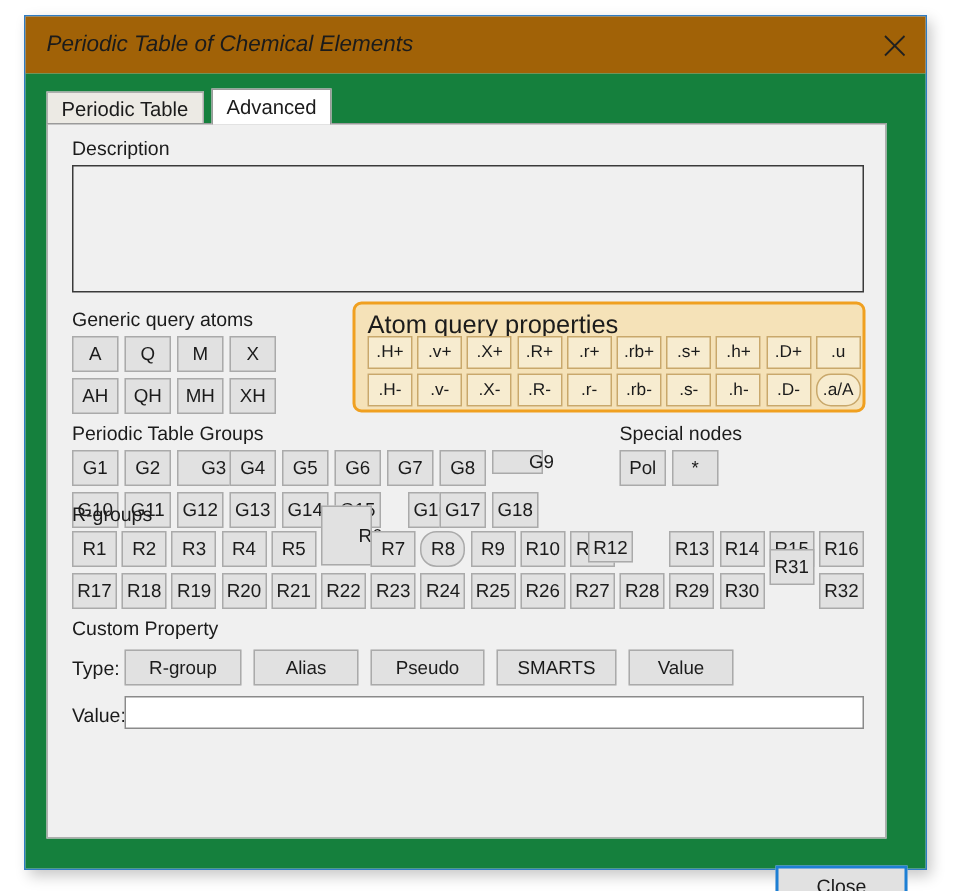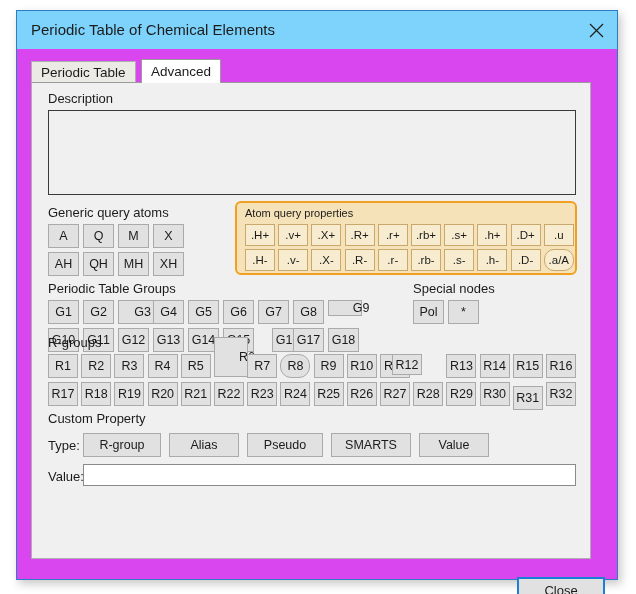--- a/index.html
+++ b/index.html
@@ -22,22 +22,23 @@
     background: #f0f0f0;
     border: 1px solid #2e7cc4;
     box-sizing: border-box;
     box-shadow: 3px 4px 9px rgba(0,0,0,0.22);
   }
 
   
   #titlebar {
     position: relative;
     height: 38px;
-    background: #7dd3fc;
-    box-sizing: border-box;
+    background: #a16207;
+    box-sizing: border-box;
+    font-style: italic;
   }
   #title-text {
     position: absolute;
     left: 14px;
     top: 10px;
     font-size: 15px;
     color: #1b1b1b;
     white-space: nowrap;
   }
   #close-x {
@@ -48,21 +49,21 @@
     height: 38px;
     cursor: default;
   }
   #close-x svg { position: absolute; left: 14px; top: 12px; }
 
   
   #client {
     position: absolute;
     left: 0; right: 0;
     top: 38px; bottom: 0;
-    background: #d946ef;
+    background: #15803d;
   }
 
   
   #tabstrip {
     position: absolute;
     left: 14px;
     top: 10px;
     height: 23px;
   }
   .tab {
@@ -152,21 +153,21 @@
     width: 342px;
     height: 74px;
     background: #f5e2b8;
     border: 2px solid #f0a020;
     border-radius: 6px;
     box-sizing: border-box;
   }
   #aqp-label {
     position: absolute;
     left: 8px; top: 4px;
-    font-size: 11px;
+    font-size: 17px;
     color: #1b1b1b;
     white-space: nowrap;
   }
   .aqp {
     position: absolute;
     height: 22px;
     background: #f7ecd0;
     border: 1px solid #c9a86b;
     box-sizing: border-box;
     font-size: 11.5px;
@@ -385,21 +386,21 @@
           <div class="btn rg" style="left: 148.8px; top: 299px; width: 30px; height: 24px;">R21</div>
           <div class="btn rg" style="left: 182px; top: 299px; width: 30px; height: 24px;">R22</div>
           <div class="btn rg" style="left: 215.2px; top: 299px; width: 30px; height: 24px;">R23</div>
           <div class="btn rg" style="left: 248.4px; top: 299px; width: 30px; height: 24px;">R24</div>
           <div class="btn rg" style="left: 281.6px; top: 299px; width: 30px; height: 24px;">R25</div>
           <div class="btn rg" style="left: 314.8px; top: 299px; width: 30px; height: 24px;">R26</div>
           <div class="btn rg" style="left: 348px; top: 299px; width: 30px; height: 24px;">R27</div>
           <div class="btn rg" style="left: 381.2px; top: 299px; width: 30px; height: 24px;">R28</div>
           <div class="btn rg" style="left: 414.4px; top: 299px; width: 30px; height: 24px;">R29</div>
           <div class="btn rg" style="left: 447.6px; top: 299px; width: 30px; height: 24px;">R30</div>
-          <div class="btn rg" style="left: 480.8px; top: 303px; width: 30px; height: 24px;">R31</div>
+          <div class="btn rg" style="left: 480.8px; top: 283px; width: 30px; height: 24px;">R31</div>
           <div class="btn rg" style="left: 514px; top: 299px; width: 30px; height: 24px;">R32</div>
         </div>
 
       <div class="sect-label" id="cp-label">Custom Property</div>
       <div class="sect-label" id="type-label">Type:</div>
       <div id="cp-buttons">
           <div class="btn cpbtn" style="left: 51px; top: 350px; width: 78px; height: 24px;">R-group</div>
           <div class="btn cpbtn" style="left: 137px; top: 350px; width: 70px; height: 24px;">Alias</div>
           <div class="btn cpbtn" style="left: 215px; top: 350px; width: 76px; height: 24px;">Pseudo</div>
           <div class="btn cpbtn" style="left: 299px; top: 350px; width: 80px; height: 24px;">SMARTS</div>

